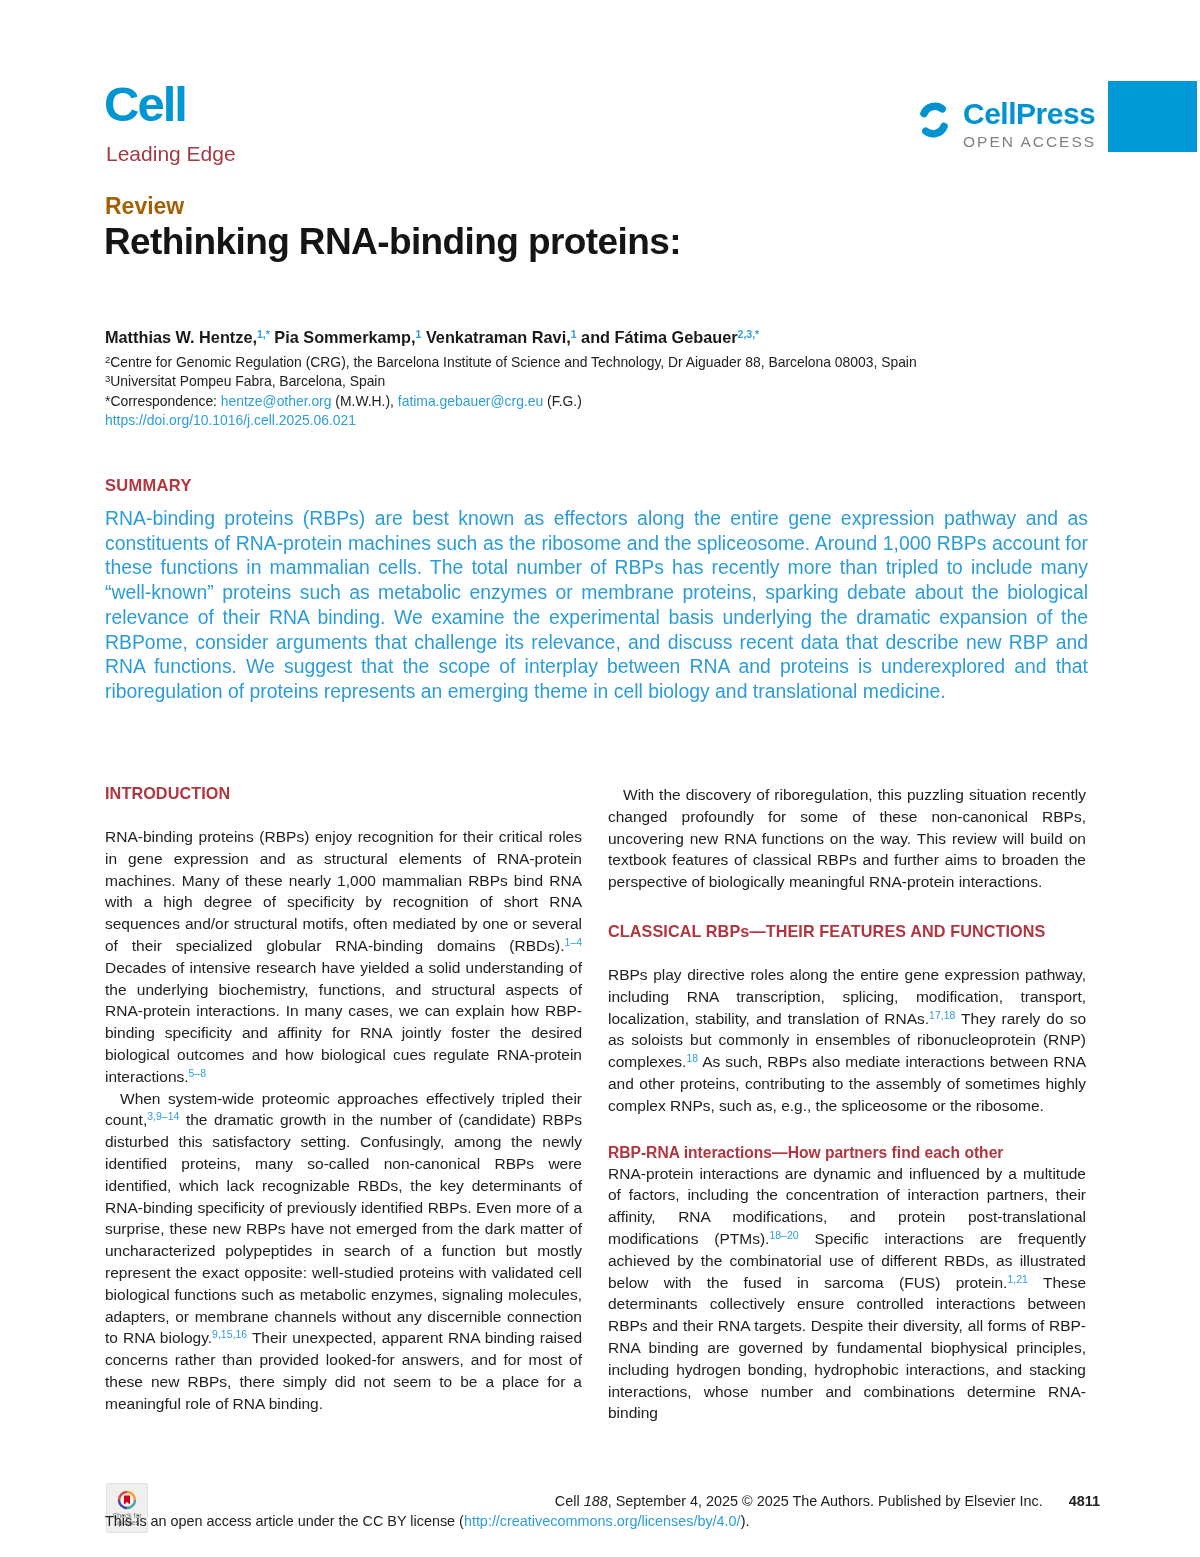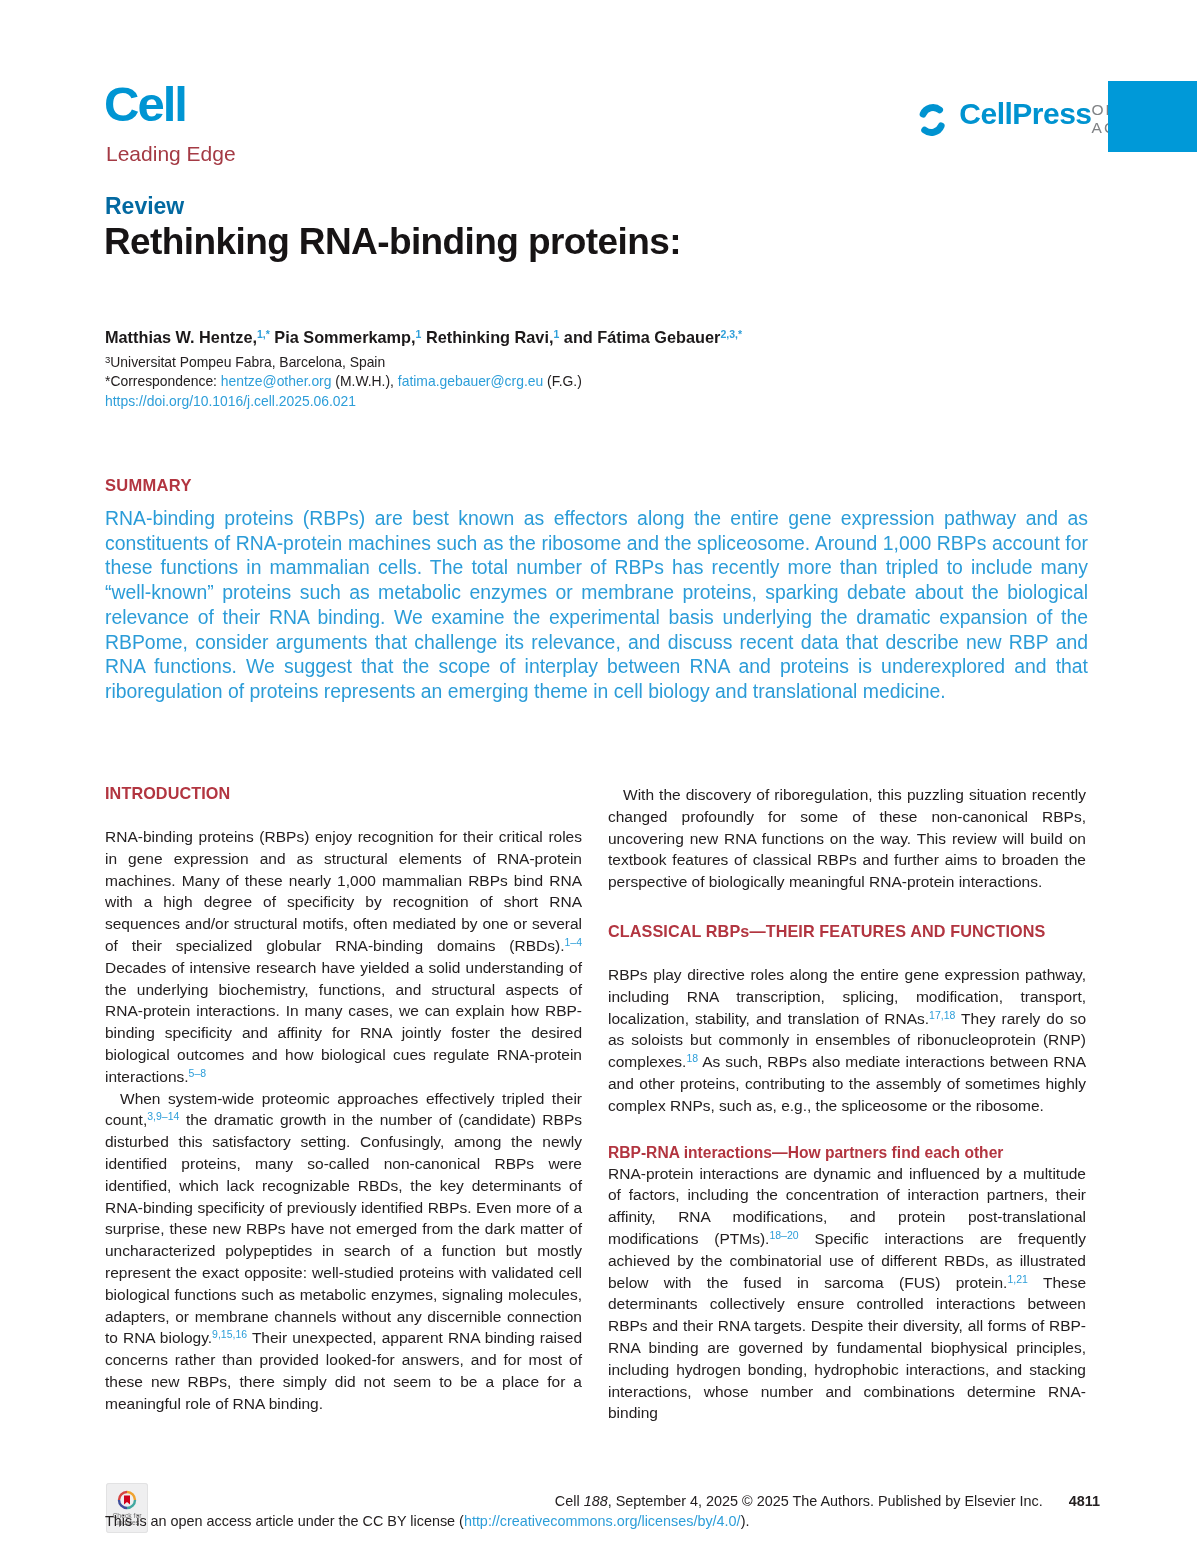--- a/index.html
+++ b/index.html
@@ -6,26 +6,26 @@
   body{
     width:1200px;height:1557px;position:relative;background:#ffffff;
     font-family:"Liberation Sans", sans-serif;color:#242021;overflow:hidden;
   }
   
   .brand-cell{position:absolute;left:104px;top:76px;font-size:49px;font-weight:700;
     color:#0095d3;letter-spacing:-2px;}
   .leading-edge{position:absolute;left:106px;top:142px;font-size:21px;color:#a43a44;}
   .cp-wrap{position:absolute;left:914px;top:98px;display:flex;align-items:flex-start;gap:9px;}
   .cp-icon{width:40px;height:40px;margin-top:2px;}
-  .cp-text-col{display:flex;}
+  .cp-text-col{display:flex;flex-direction:column;}
   .cp-name{font-size:30px;font-weight:700;color:#0093d0;letter-spacing:-0.5px;line-height:32px;}
   .cp-oa{font-size:15.5px;color:#7f8184;letter-spacing:2px;margin-top:3px;}
   .corner-square{position:absolute;left:1108px;top:81px;width:89px;height:71px;background:#0099d8;}
   
-  .kicker{position:absolute;left:105px;top:193px;font-size:23px;font-weight:700;color:#0369a1;}
+  .kicker{position:absolute;left:105px;top:193px;font-size:23px;font-weight:700;color:#a16207;}
   .title{position:absolute;left:104px;top:222px;width:900px;font-size:37px;font-weight:700;
     line-height:40px;letter-spacing:-0.6px;color:#171415;}
   .authors{position:absolute;left:105px;top:328px;width:980px;font-size:16.3px;font-weight:700;color:#1c191a;}
   .affils{position:absolute;left:105px;top:353px;width:990px;font-size:13.9px;line-height:19.4px;color:#242021;}
   
   .sum-head{position:absolute;left:105px;top:476px;font-size:16.5px;font-weight:700;
     color:#b23540;letter-spacing:0.3px;}
   .sum-body{position:absolute;left:105px;top:506px;width:983px;font-size:19.4px;line-height:24.7px;
     color:#2b9cd8;text-align:justify;}
   
@@ -67,23 +67,24 @@
     <span class="cp-oa">OPEN ACCESS</span>
   </div>
 </div>
 <div class="corner-square"></div>
 
 <div class="kicker">Review</div>
 <div class="title">
   <div>Rethinking RNA-binding proteins:</div>
 </div>
 
-<div class="authors"><span>Matthias W. Hentze,</span><sup class="ref">1,*</sup><span> Pia Sommerkamp,</span><sup class="ref">1</sup><span> Rethinking Ravi,</span><sup class="ref">1</sup><span> and Fátima Gebauer</span><sup class="ref">2,3,*</sup></div>
+<div class="authors"><span>Matthias W. Hentze,</span><sup class="ref">1,*</sup><span> Pia Sommerkamp,</span><sup class="ref">1</sup><span> Venkatraman Ravi,</span><sup class="ref">1</sup><span> and Fátima Gebauer</span><sup class="ref">2,3,*</sup></div>
 
 <div class="affils">
+  <div><sup class="aff-sup">2</sup><span>Centre for Genomic Regulation (CRG), the Barcelona Institute of Science and Technology, Dr Aiguader 88, Barcelona 08003, Spain</span></div>
   <div><sup class="aff-sup">3</sup><span>Universitat Pompeu Fabra, Barcelona, Spain</span></div>
   <div><span>*Correspondence: </span><a class="lnk">hentze@other.org</a><span> (M.W.H.), </span><a class="lnk">fatima.gebauer@crg.eu</a><span> (F.G.)</span></div>
   <div><a class="lnk">https://doi.org/10.1016/j.cell.2025.06.021</a></div>
 </div>
 
 <div class="sum-head">SUMMARY</div>
 <div class="sum-body">RNA-binding proteins (RBPs) are best known as effectors along the entire gene expression pathway and as constituents of RNA-protein machines such as the ribosome and the spliceosome. Around 1,000 RBPs account for these functions in mammalian cells. The total number of RBPs has recently more than tripled to include many “well-known” proteins such as metabolic enzymes or membrane proteins, sparking debate about the biological relevance of their RNA binding. We examine the experimental basis underlying the dramatic expansion of the RBPome, consider arguments that challenge its relevance, and discuss recent data that describe new RBP and RNA functions. We suggest that the scope of interplay between RNA and proteins is underexplored and that riboregulation of proteins represents an emerging theme in cell biology and translational medicine.</div>
 
 <div class="col col-left">
     <h2 class="sec">INTRODUCTION</h2>

